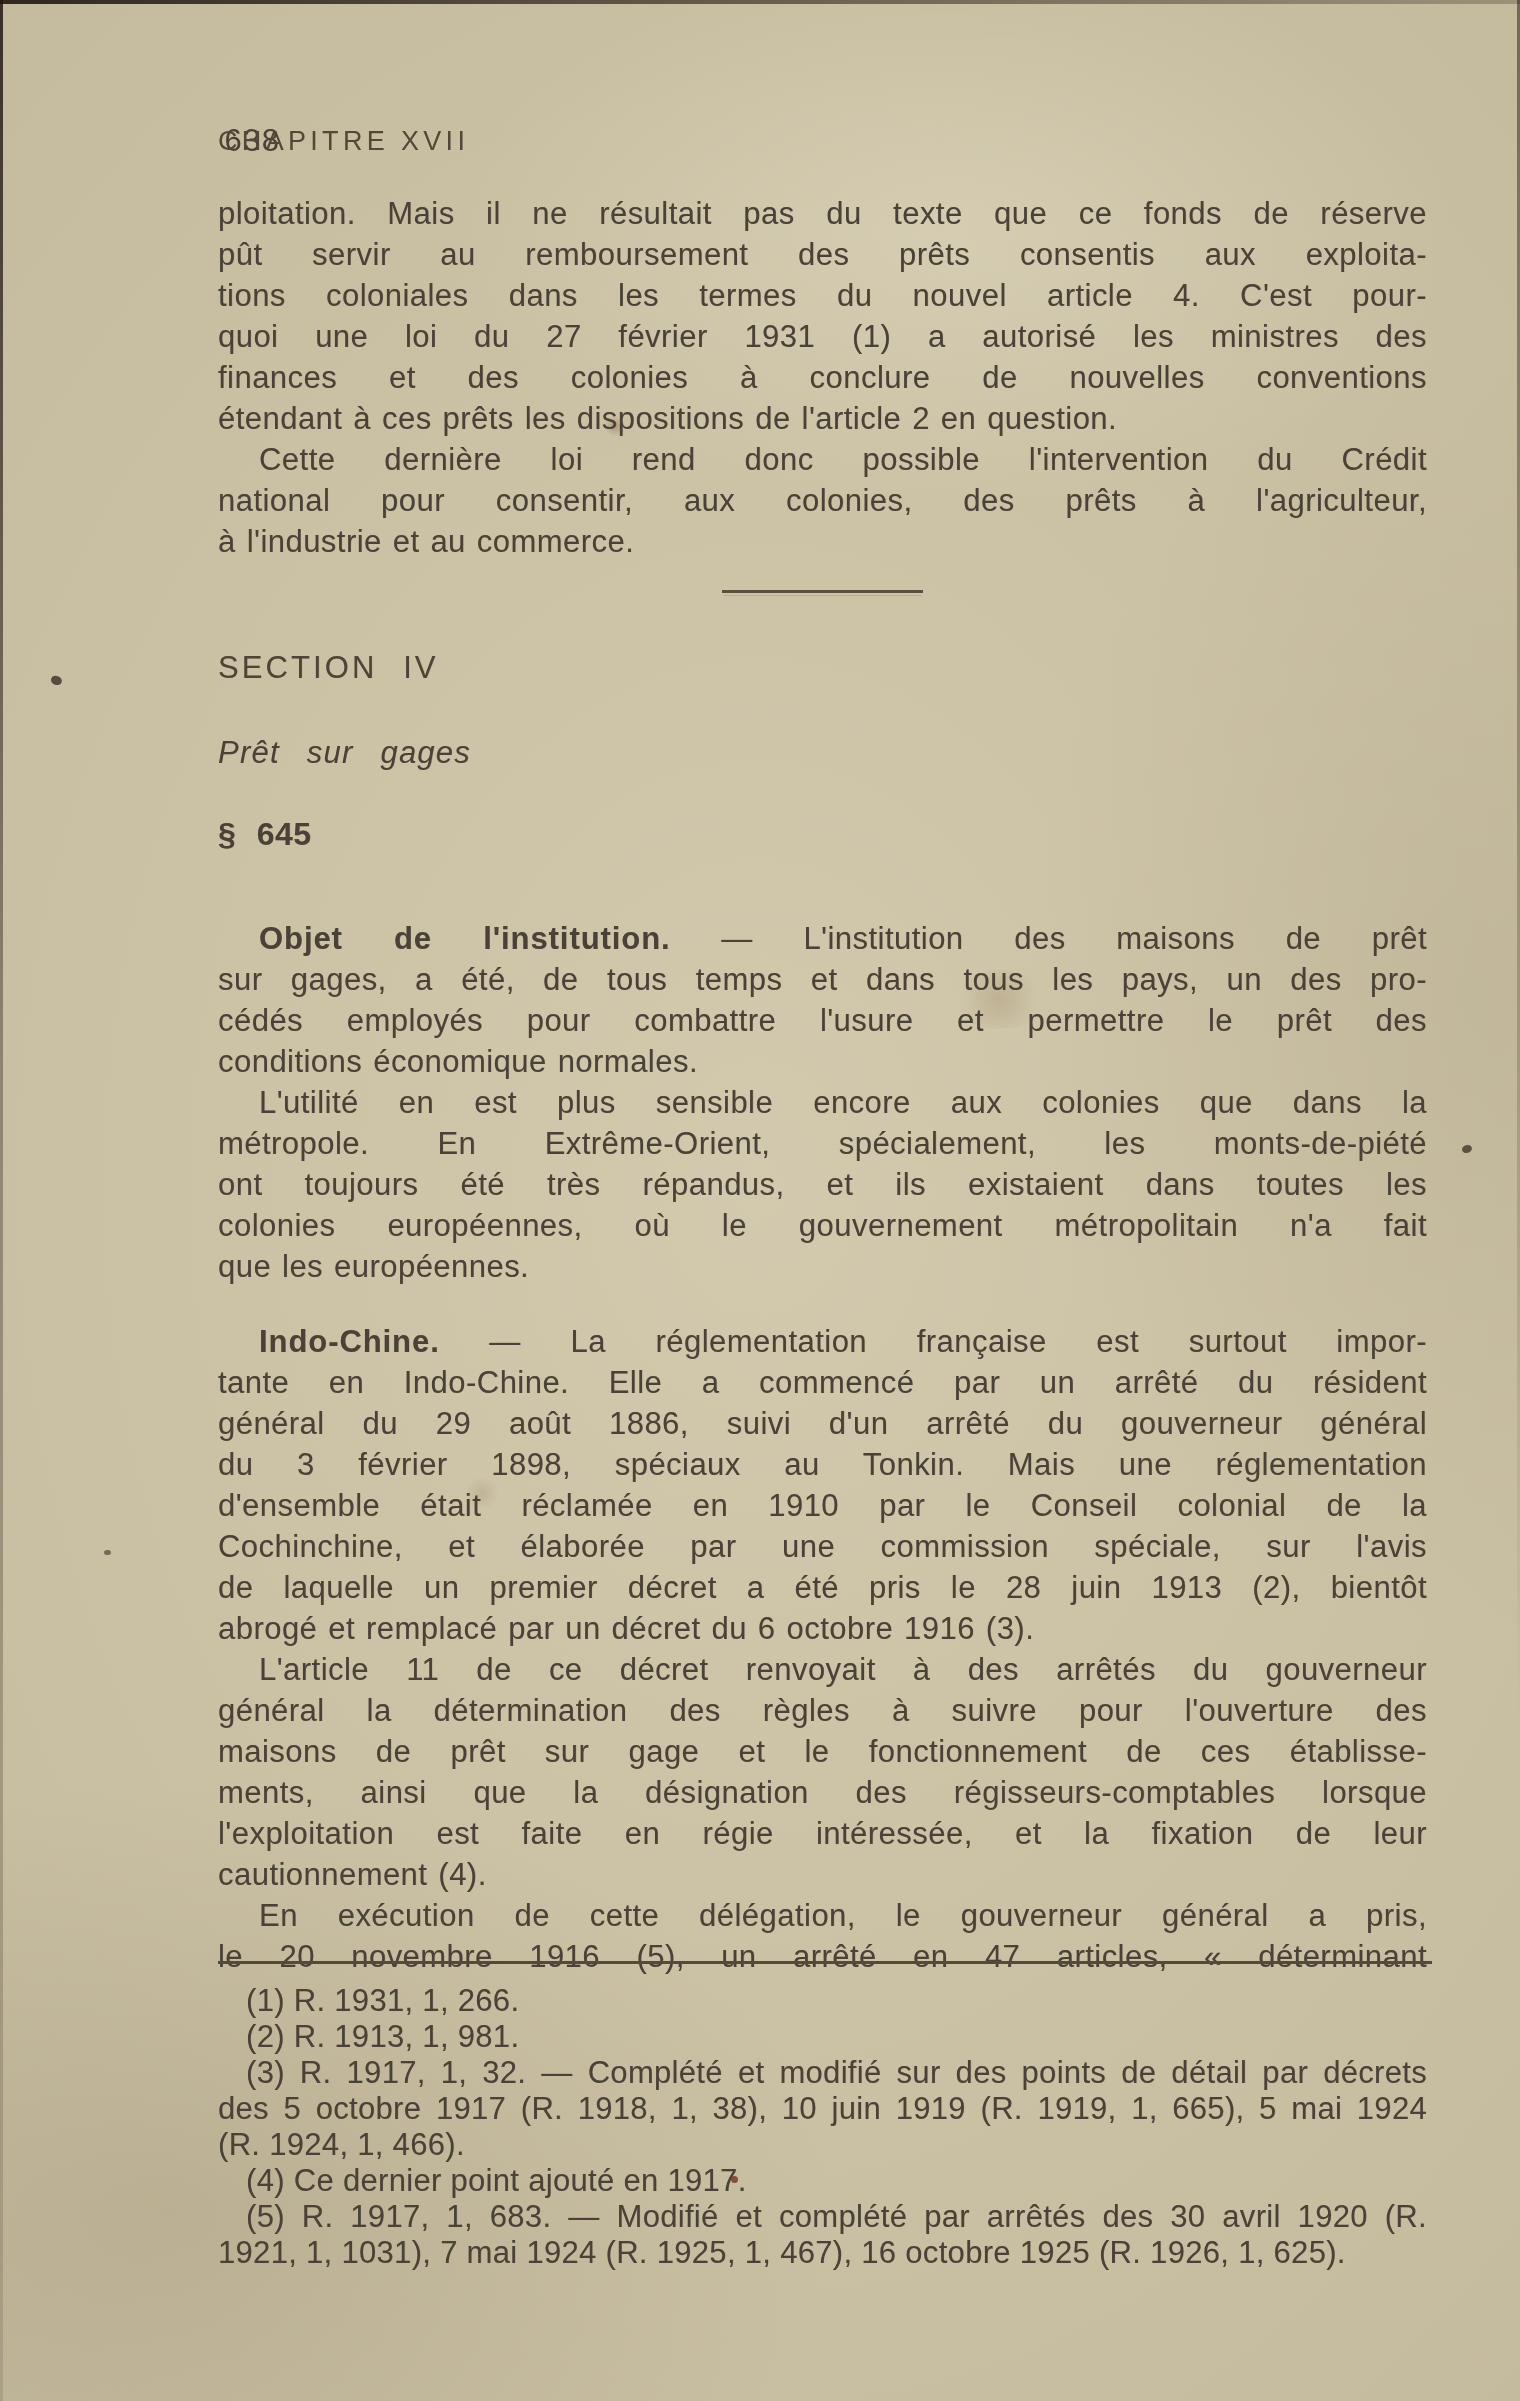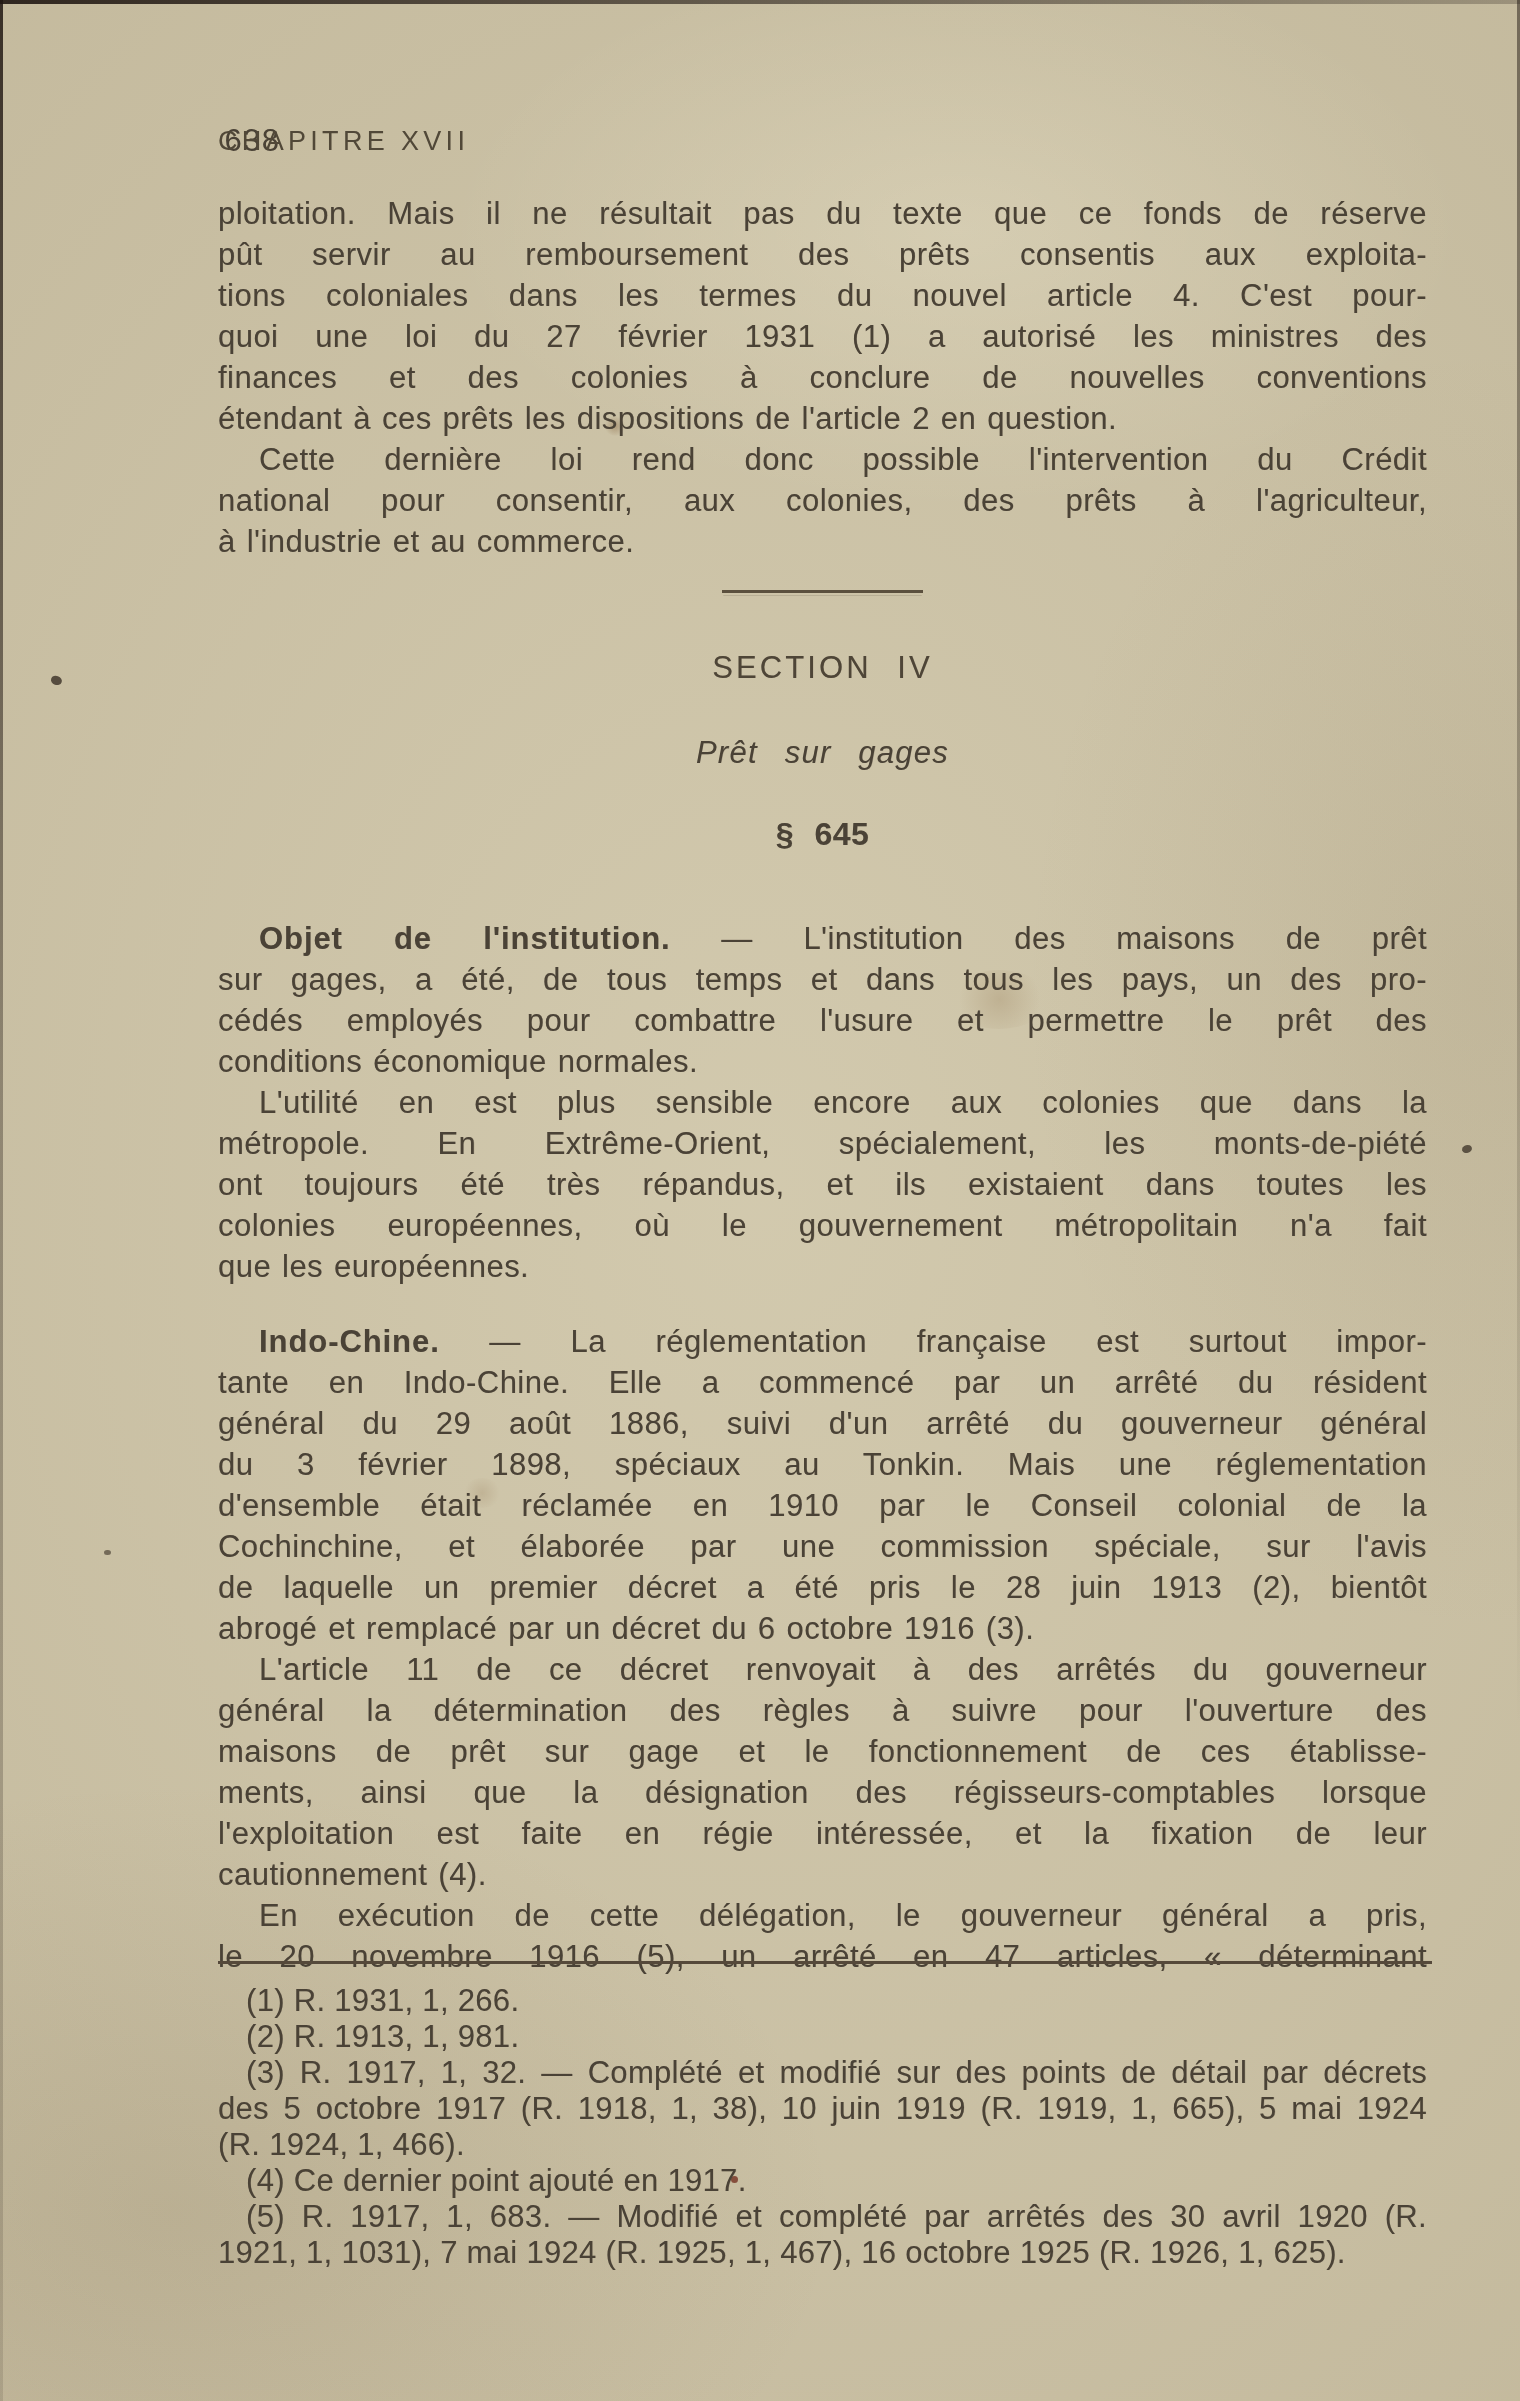--- a/index.html
+++ b/index.html
@@ -47,21 +47,21 @@
   
   .column{position:absolute;left:218px;top:193px;width:1209px;
     font-size:31px;line-height:41px;letter-spacing:0.015em;word-spacing:0.06em;
     text-shadow:0.3px 0.4px 0.3px rgba(74,66,54,0.28);}
   .line{text-align:justify;text-align-last:justify;}
   .line.last{text-align-last:left;}
   .line.keep-justify{text-align-last:justify;}
   .column .line.indent{text-indent:41px;}
   .lead{font-weight:bold;letter-spacing:0.03em;}
 
-  .section-block{margin-top:28px;text-align:center;}
+  .section-block{margin-top:28px;text-align:left;}
   .section-rule{width:201px;height:2.6px;margin:0 auto;background:#5b503e;
     box-shadow:0 4px 0 -1.3px rgba(91,80,62,0.45);}
   .section-title{margin-top:54px;font-size:31px;letter-spacing:0.10em;word-spacing:0.45em;color:#4e4537;}
   .section-subtitle{margin-top:44px;font-style:italic;font-size:31px;word-spacing:0.55em;letter-spacing:0.04em;}
   .section-mark{margin-top:41px;font-size:32px;font-weight:bold;word-spacing:0.35em;}
   .after-section{margin-top:63px;}
   .gap-before{margin-top:34px;}
 
   
   .foot-rule{position:absolute;left:218px;top:1961px;width:1214px;height:3.3px;background:#55493a;

